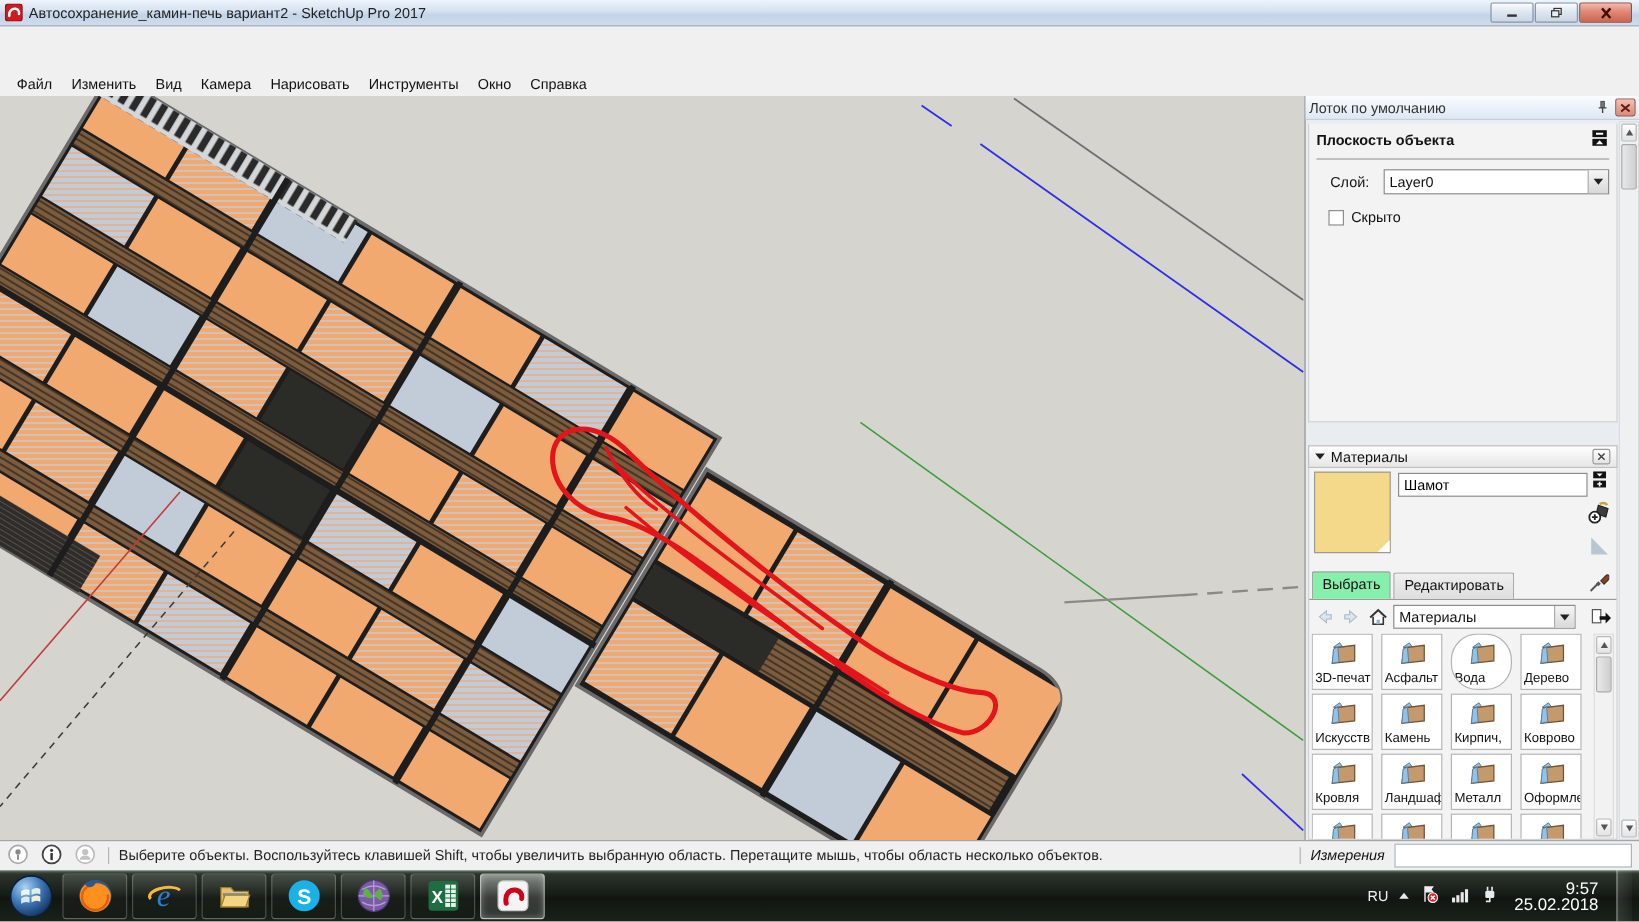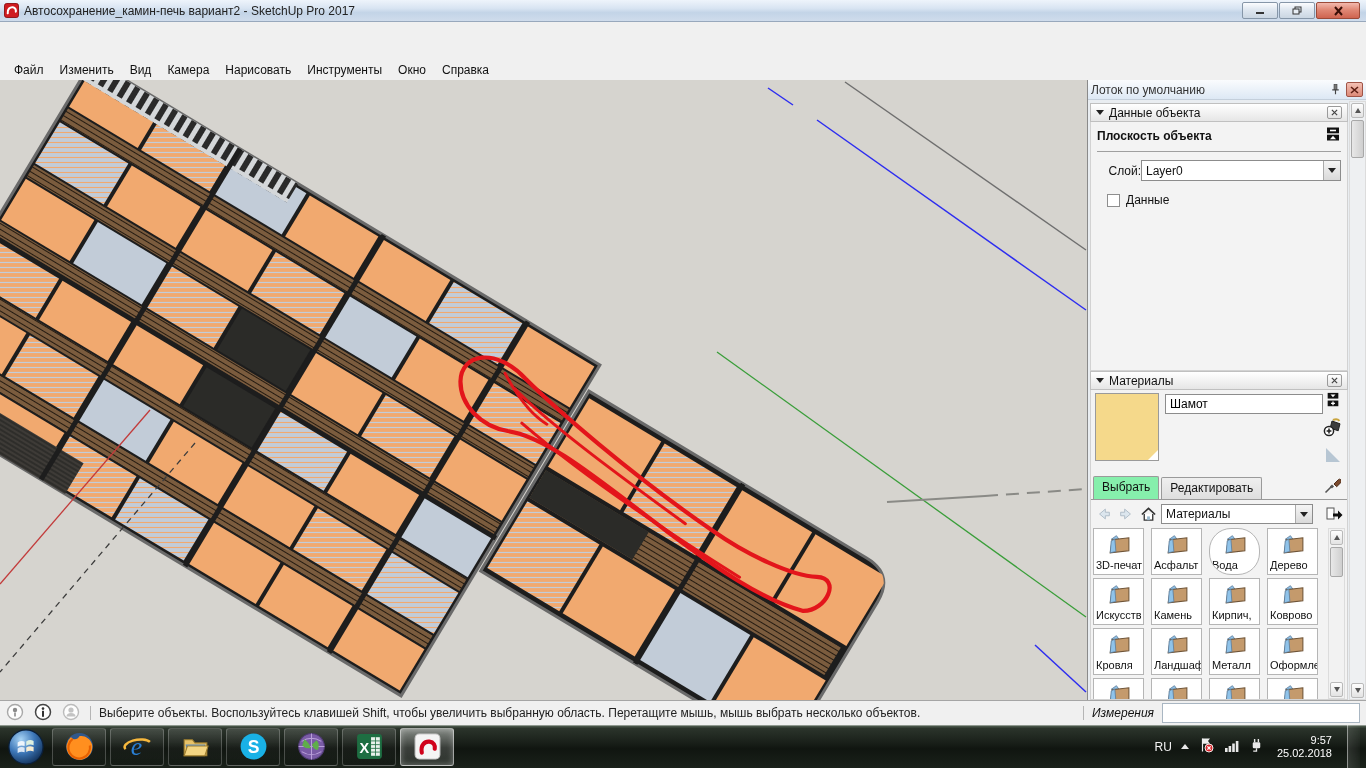--- a/index.html
+++ b/index.html
@@ -53,21 +53,21 @@
   .pclose { margin-left:auto; width:15px; height:13px; border:1px solid #9a9a9a; border-radius:2px; background:linear-gradient(#ffffff,#e3e3e3);
     display:flex; align-items:center; justify-content:center; }
   .pbody { background:#f3f3f3; border:1px solid #d2d2d2; border-top:none; }
 
   
   #entitybody { height:249px; padding:4px 6px; }
   .sectrow { display:flex; align-items:center; }
   .secttitle { font-weight:bold; font-size:12px; }
   .toggleicon { margin-left:auto; }
   #entitybody hr { border:none; border-top:1px solid #9f9f9f; margin:6px 0 8px 0; }
-  .lrow { display:flex; align-items:center; gap:0; margin:2px 0 0 8px; }
+  .lrow { display:flex; align-items:center; gap:12px; margin:2px 0 0 8px; }
   .llabel { width:36px; text-align:right; font-size:12px; }
   .combo { flex:1; height:21px; border:1px solid #8c8c8c; background:#fff; display:flex; align-items:center; padding-left:4px; font-size:12px; }
   .combo .arrowbtn { margin-left:auto; width:17px; height:100%; border-left:1px solid #aaa;
     background:linear-gradient(#f5f5f5,#d9d9d9); display:flex; align-items:center; justify-content:center; }
   .cbrow { display:flex; align-items:center; gap:6px; margin:12px 0 0 10px; }
   .checkbox { width:13px; height:13px; border:1px solid #8e8e8e; background:#fff; }
 
   
   #matbody { height:310px; padding:0; position:relative; }
   #matpreview { height:84px; position:relative; }
@@ -111,21 +111,21 @@
   #startorb { width:40px; height:40px; margin:0 4px; display:flex; align-items:center; justify-content:center; }
   .appbtn { width:54px; height:38px; margin:0 2px; border:1px solid rgba(255,255,255,.22); border-radius:3px;
     background:linear-gradient(rgba(255,255,255,.13),rgba(255,255,255,.04) 50%,rgba(0,0,0,.12));
     display:flex; align-items:center; justify-content:center; }
   .appbtn.active { background:linear-gradient(rgba(255,255,255,.42),rgba(255,255,255,.18) 50%,rgba(255,255,255,.10));
     border-color:rgba(255,255,255,.55); box-shadow:inset 0 0 6px rgba(255,255,255,.35); }
   #tbspacer { flex:1; }
   #systray { display:flex; align-items:center; gap:9px; color:#fff; padding-right:4px; }
   #systray .lang { font-size:12px; color:#f2f2f2; }
   .chevup { width:0;height:0;border-left:4px solid transparent;border-right:4px solid transparent;border-bottom:5px solid #e8e8e8; }
-  #clock { text-align:right; font-size:11px; line-height:13px; color:#fff; padding-left:4px; }
+  #clock { text-align:right; font-size:14px; line-height:13px; color:#fff; padding-left:4px; }
   #showdesktop { width:13px; height:43px; margin-left:6px; border-left:1px solid rgba(255,255,255,.5);
     background:linear-gradient(90deg,rgba(255,255,255,.12),rgba(255,255,255,.03)); }
 </style>
 </head>
 <body>
 
 <div id="titlebar">
   <span class="appicon">
     <svg viewBox="0 0 16 16" width="15" height="15">
         <rect x="0.5" y="0.5" width="15" height="15" rx="2.5" fill="#cf1b20" stroke="#8c1013"></rect>
@@ -510,29 +510,20 @@
       </span>
       <span class="closebtn-red">
         <svg width="9" height="8" viewBox="0 0 9 8">
             <path d="M1 1 L8 7 M8 1 L1 7" stroke="#5c1d12" stroke-width="1.6"></path>
           </svg>
       </span>
     </div>
   </div>
 
   <div class="panel" style="top:23px;">
-    <div class="phead">
-      <span class="ptri"></span>
-      <span class="plabel">Данные объекта</span>
-      <span class="pclose">
-          <svg width="7" height="7" viewBox="0 0 8 8">
-            <path d="M1 1 L7 7 M7 1 L1 7" stroke="#444" stroke-width="1.4"></path>
-          </svg>
-        </span>
-    </div>
     <div class="pbody" id="entitybody">
       <div class="sectrow">
         <span class="secttitle">Плоскость объекта</span>
         <span class="toggleicon">
           <svg width="16" height="16" viewBox="0 0 16 16">
               <rect x="2" y="1.5" width="12" height="5.8" fill="#111"></rect>
               <path d="M5 4.5 h6" stroke="#fff" stroke-width="1.6"></path>
               <rect x="2" y="8.7" width="12" height="5.8" fill="#111"></rect>
               <path d="M8 9.8 l3 3.4 h-6z" fill="#fff"></path>
             </svg>
@@ -543,21 +534,21 @@
         <span class="llabel">Слой:</span>
         <div class="combo">
           <span>Layer0</span>
           <span class="arrowbtn">
               <span class="ddtri" style="border-top-color:#222;"></span>
             </span>
         </div>
       </div>
       <div class="cbrow">
         <span class="checkbox"></span>
-        <span>Данные</span>
+        <span>Скрыто</span>
       </div>
     </div>
   </div>
 
   <div class="panel" style="top:291px;">
     <div class="phead">
       <span class="ptri"></span>
       <span class="plabel">Материалы</span>
       <span class="pclose">
           <svg width="7" height="7" viewBox="0 0 8 8">
@@ -803,21 +794,21 @@
       </svg>
   </span>
   <span class="sicon">
     <svg width="18" height="18" viewBox="0 0 18 18">
         <circle cx="9" cy="9" r="7.5" fill="#fdfdfd" stroke="#bbb" stroke-width="1.4"></circle>
         <circle cx="9" cy="7" r="2.6" fill="#c3c3c3"></circle>
         <path d="M4.5 13.5 a4.5 3.5 0 0 1 9 0z" fill="#c3c3c3"></path>
       </svg>
   </span>
   <span class="sdiv"></span>
-  <span id="statusmsg">Выберите объекты. Воспользуйтесь клавишей Shift, чтобы увеличить выбранную область. Перетащите мышь, мышь выбрать несколько объектов.</span>
+  <span id="statusmsg">Выберите объекты. Воспользуйтесь клавишей Shift, чтобы увеличить выбранную область. Перетащите мышь, чтобы область несколько объектов.</span>
   <span class="sdiv"></span>
   <div id="measure">
     <span class="mlabel">Измерения</span>
     <input value="" style="">
   </div>
 </div>
 
 <div id="taskbar">
   <div id="apps" style="display:flex;align-items:center;">
       <div id="startorb">

